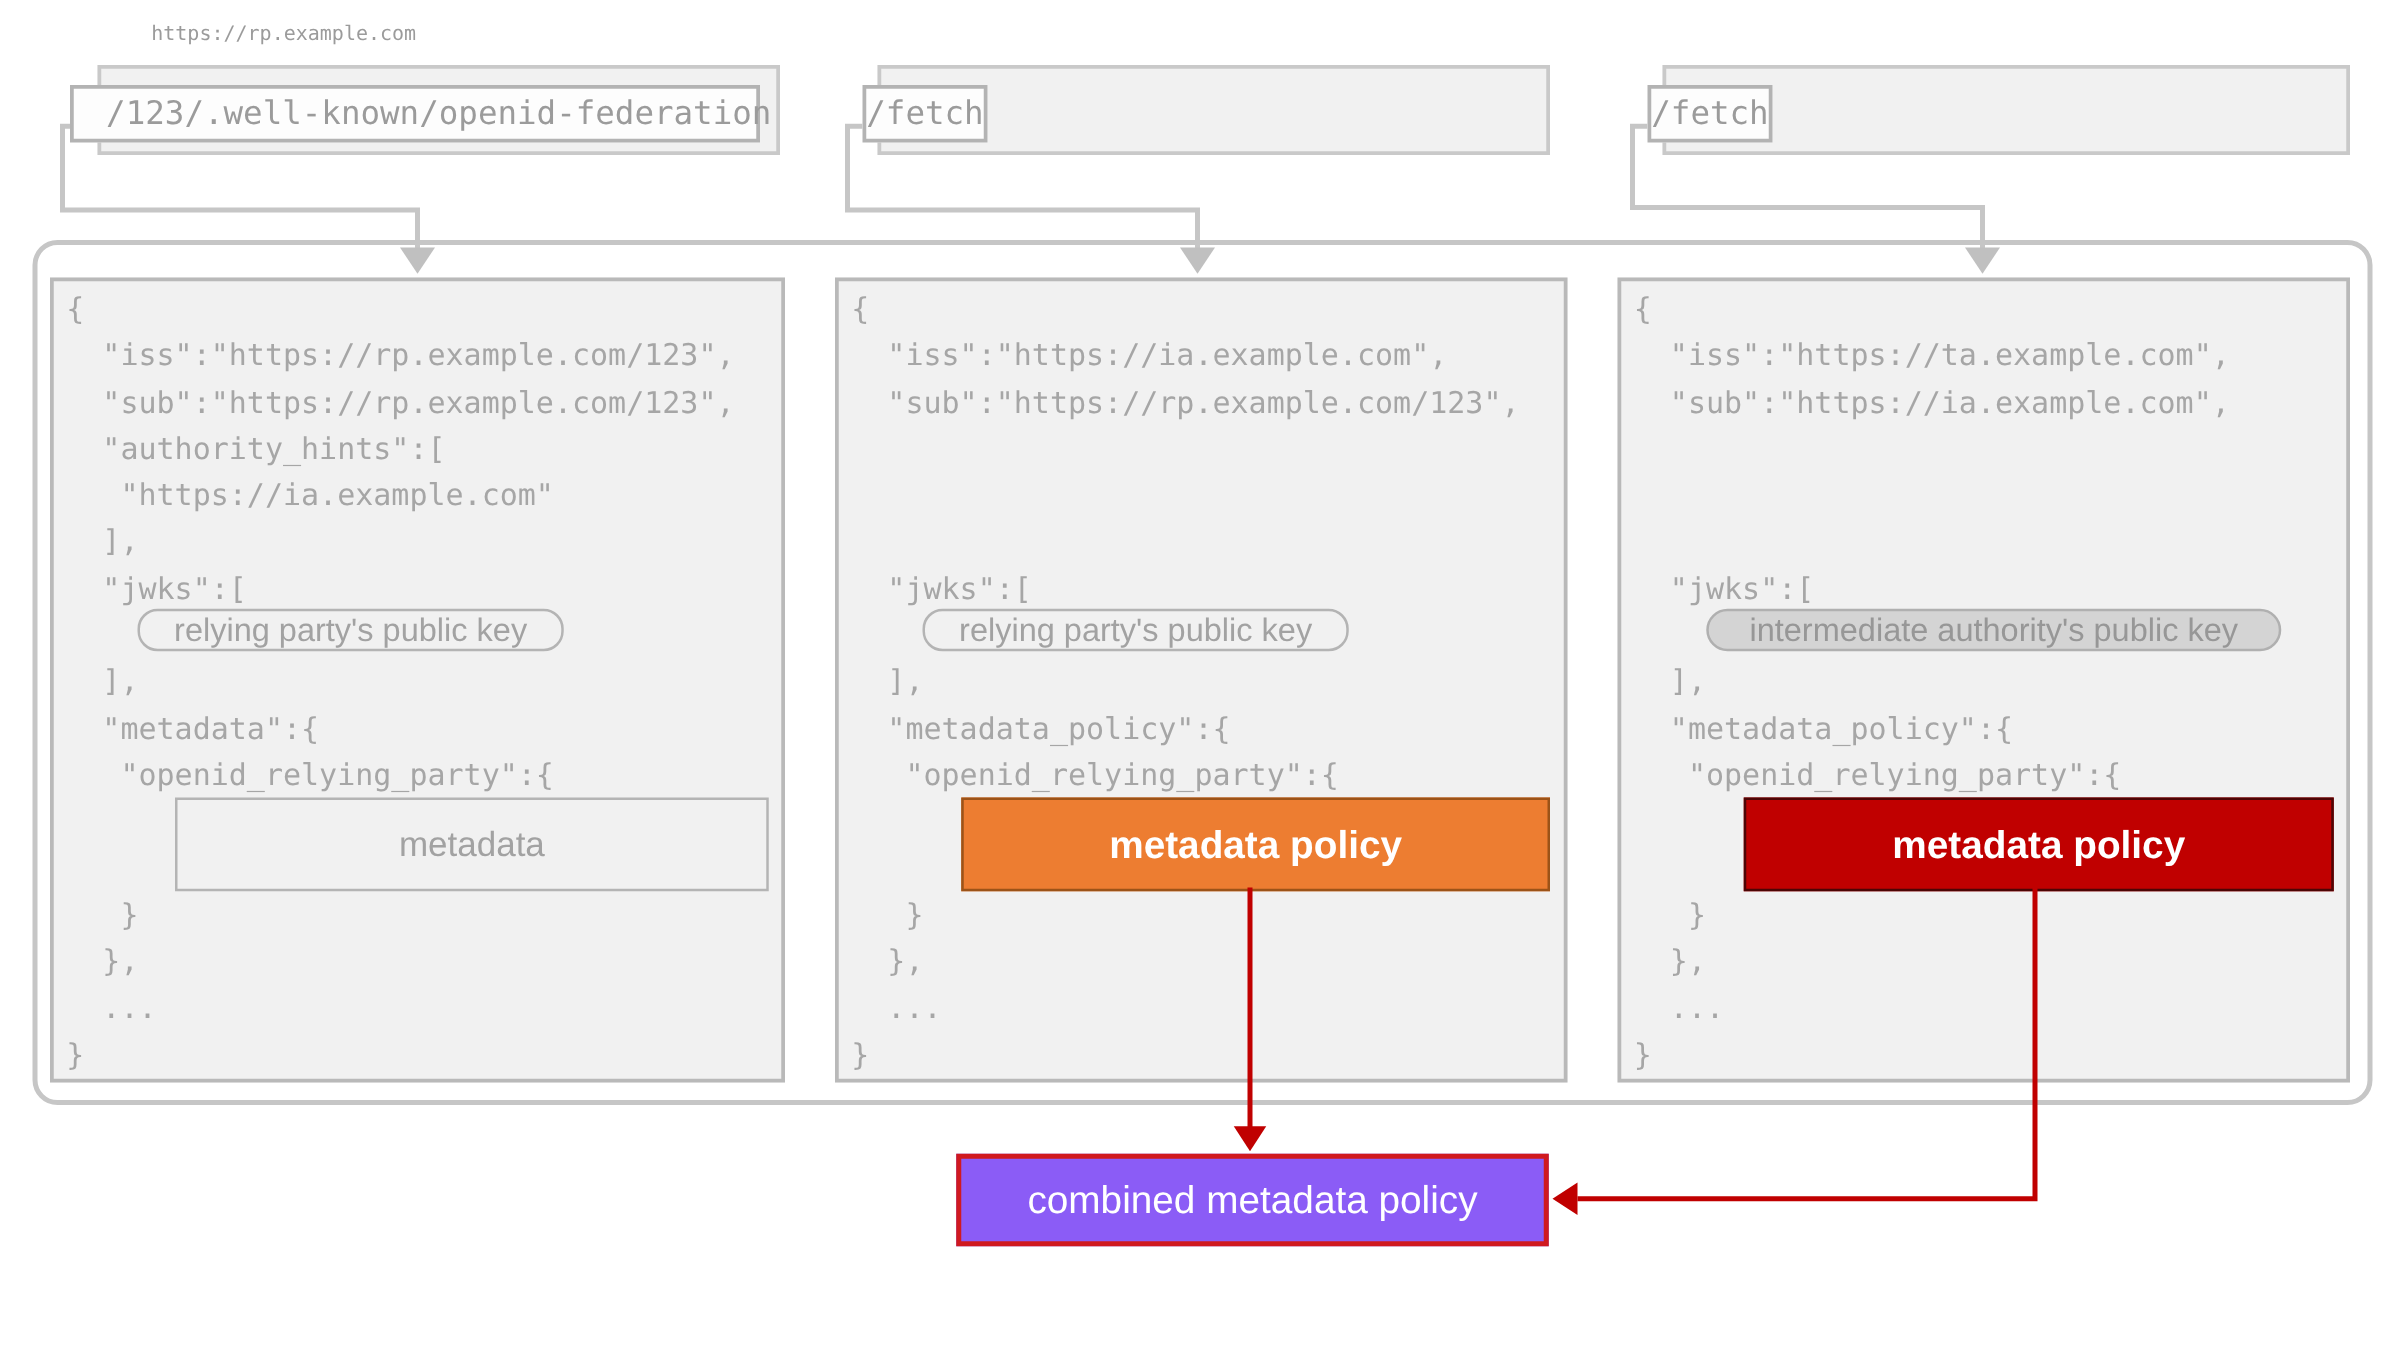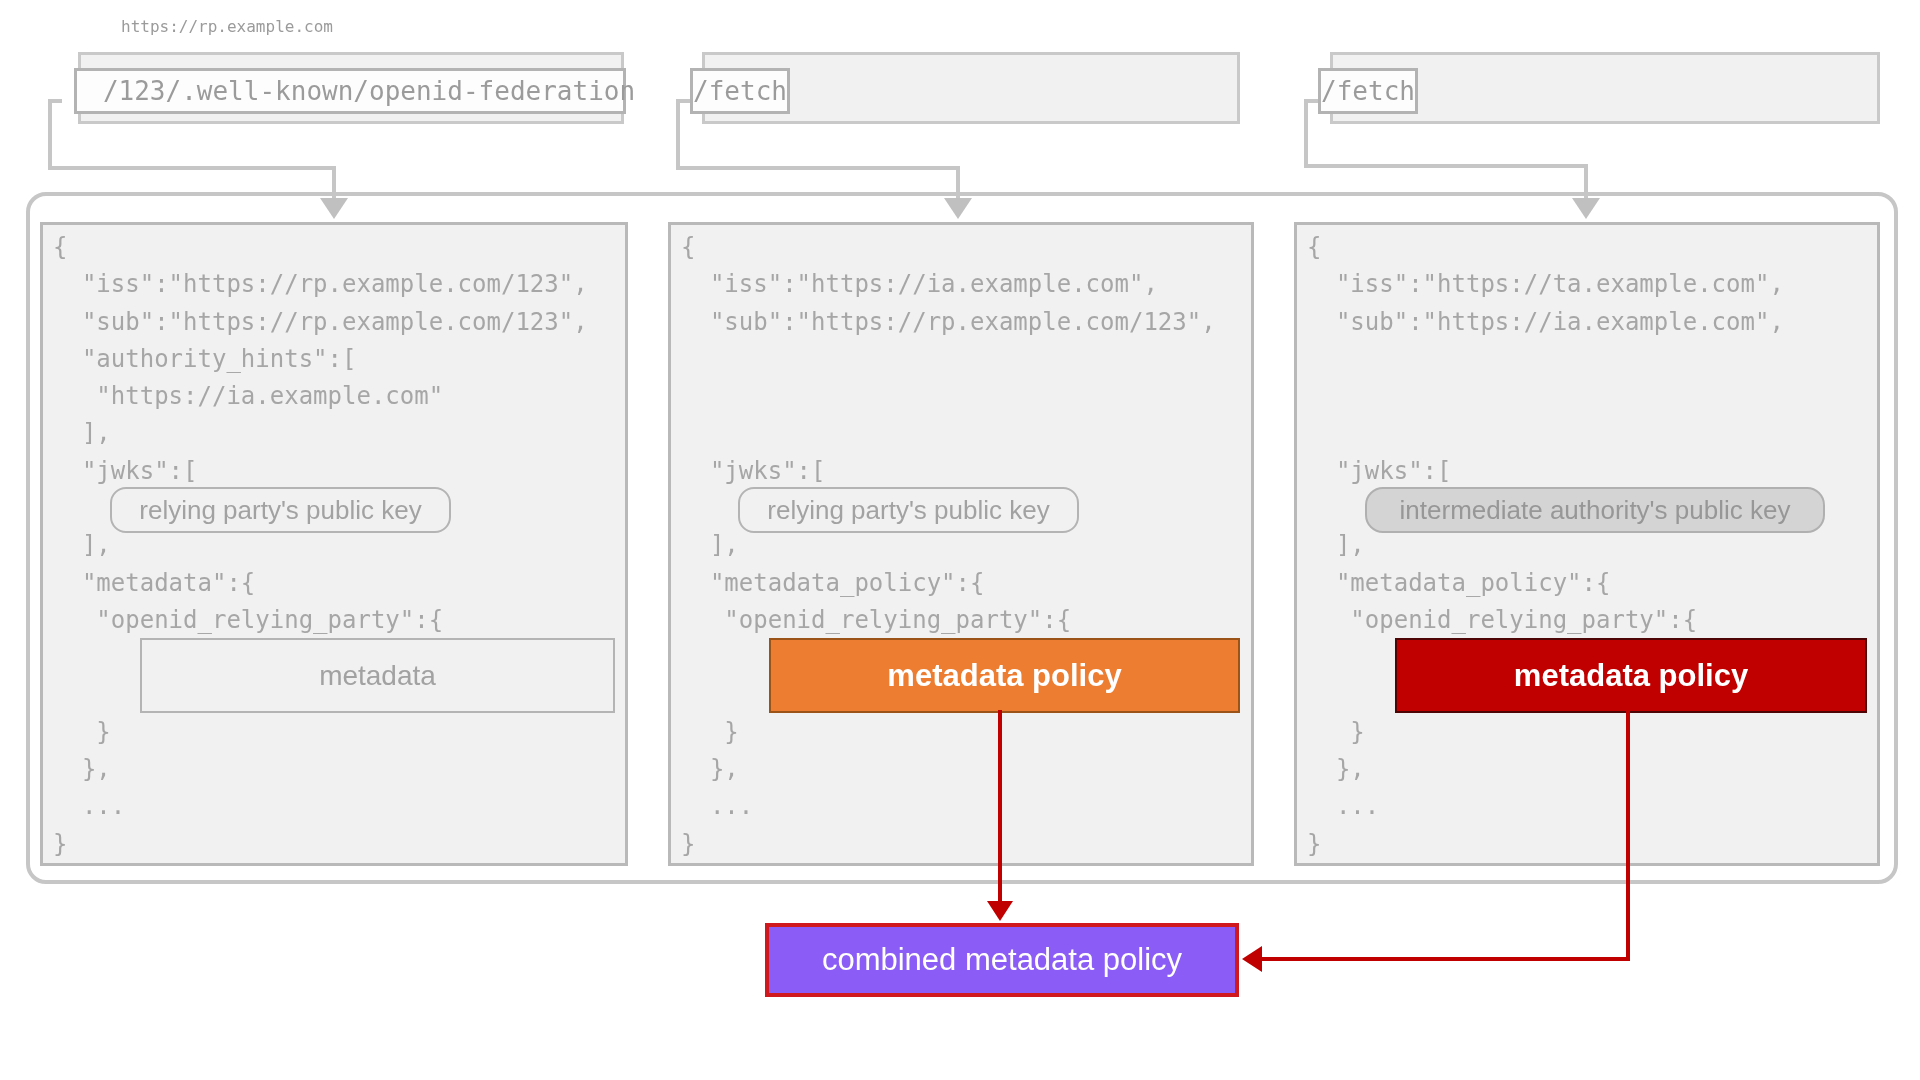--- a/index.html
+++ b/index.html
@@ -40,21 +40,21 @@
   .json-box{
     position:absolute;top:222px;height:644px;background:#f1f1f1;
     border:3px solid #b9b9b9;box-sizing:border-box;z-index:2;
   }
   .json-box pre{
     position:absolute;left:10px;top:0;margin:0;padding:4px 0 0 0;
     font-family:"DejaVu Sans Mono",monospace;font-size:24px;line-height:37.3px;
     color:#a6a6a6;white-space:pre;
   }
   .pill{
-    position:absolute;top:262px;height:46px;border:2.5px solid #b4b4b4;border-radius:16px;
+    position:absolute;top:262px;height:34px;border:2.5px solid #b4b4b4;border-radius:16px;
     box-sizing:border-box;display:flex;align-items:center;justify-content:center;
     font-size:26px;color:#a2a2a2;white-space:nowrap;z-index:3;background:transparent;
   }
   .pill.filled{background:#d4d4d4;border-color:#b0b0b0;color:#979797;border-radius:18px;}
   .policy-box{
     position:absolute;top:413px;height:75px;box-sizing:border-box;z-index:3;
     display:flex;align-items:center;justify-content:center;white-space:nowrap;
   }
   .policy-plain{border:2px solid #b4b4b4;background:transparent;color:#a2a2a2;font-size:28px;}
   .policy-orange{background:#ed7d31;border:2.5px solid #9c5318;color:#ffffff;font-size:31px;font-weight:700;}
@@ -71,21 +71,21 @@
   
   .connectors{position:absolute;left:0;top:0;width:1920px;height:1080px;z-index:3;pointer-events:none;}
 </style>
 </head>
 <body>
 
 <div class="canvas">
 
   <div class="server-label" style="left:78px;">https://rp.example.com</div>
   <div class="server-box" style="left:78px;width:546px;"></div>
-  <div class="endpoint-box" style="left:74px;width:552px;padding-left:38px;">/123/.well-known/openid-federation</div>
+  <div class="endpoint-box" style="left:56px;width:552px;padding-left:38px;">/123/.well-known/openid-federation</div>
 
   <div class="server-box" style="left:702px;width:538px;"></div>
   <div class="endpoint-box" style="left:690px;width:100px;">/fetch</div>
 
   <div class="server-box" style="left:1330px;width:550px;"></div>
   <div class="endpoint-box" style="left:1318px;width:100px;">/fetch</div>
 
   <div class="trust-container"></div>
 
   <div class="json-box" style="left:40px;width:588px;">

